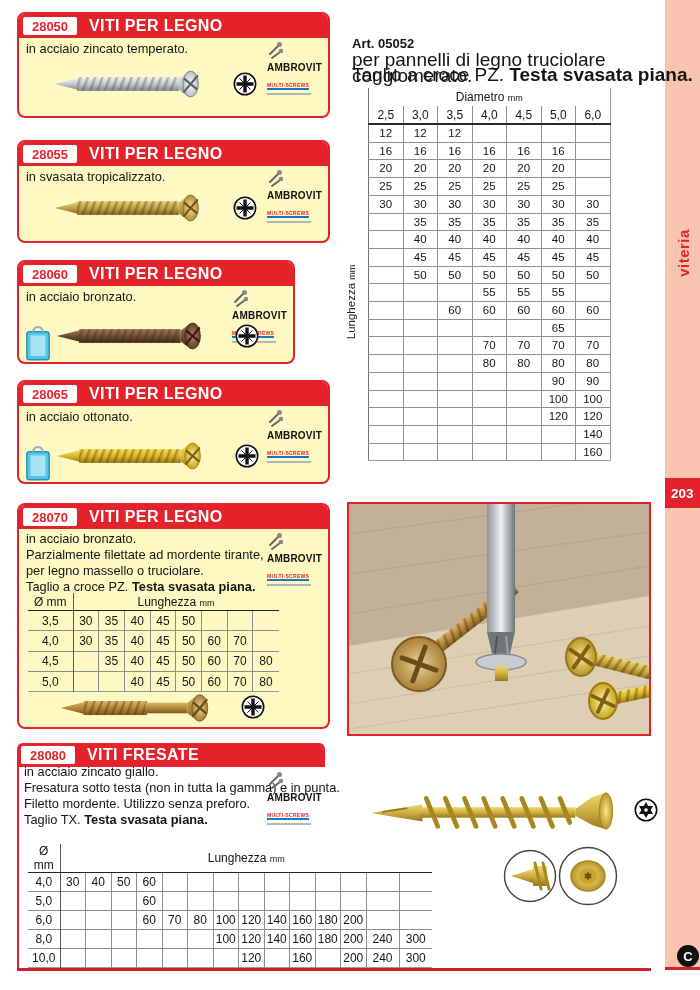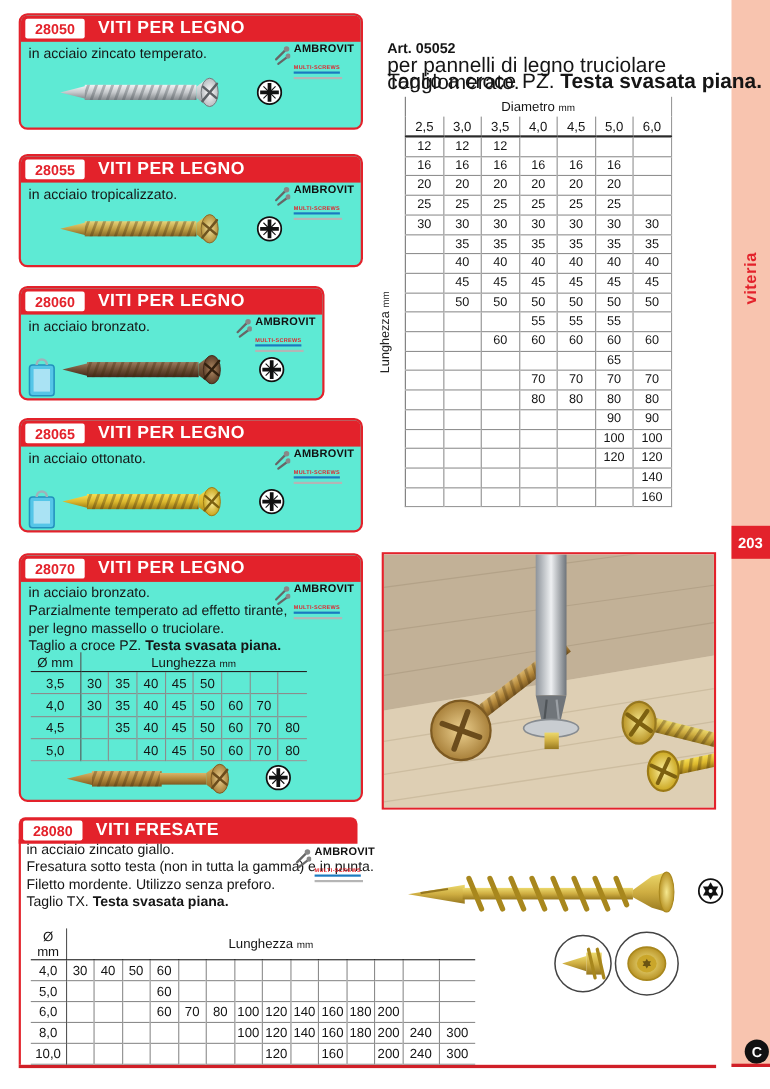--- a/index.html
+++ b/index.html
@@ -10,30 +10,30 @@
   .band{position:absolute;left:665px;top:0;width:35px;height:970px;background:#f8c4af;}
   .vlabel{position:absolute;white-space:nowrap;transform:translate(-50%,-50%) rotate(-90deg);}
   .band-label{left:683px;top:253px;color:#e3222b;font-weight:bold;font-size:15px;letter-spacing:.5px;}
   .page-badge{position:absolute;left:665px;top:478px;width:35px;height:30px;background:#e3222b;
               color:#fff;font-weight:bold;font-size:13.5px;display:flex;align-items:center;padding-left:6px;box-sizing:border-box;}
   .c-logo{position:absolute;left:677px;top:945px;width:22px;height:22px;border-radius:50%;background:#111;
           color:#fff;font-weight:bold;font-size:13px;display:flex;align-items:center;justify-content:center;}
   .band-line{position:absolute;left:665px;top:967px;width:35px;height:3px;background:#d01f27;}
 
   
-  .box{position:absolute;border:2px solid #e3222b;border-radius:8px;background:#5eead4;box-sizing:border-box;overflow:hidden;}
+  .box{position:absolute;border:2px solid #e3222b;border-radius:8px;background:#fef9c3;box-sizing:border-box;overflow:hidden;}
   .bar{display:flex;align-items:center;background:#e3222b;height:24px;}
   .chip{display:flex;align-items:center;justify-content:center;width:54px;height:18px;margin-left:4px;
         background:#fff;color:#e3222b;font-weight:bold;font-size:13px;border-radius:2px;}
   .bar-title{color:#fff;font-weight:bold;font-size:16px;margin-left:12px;letter-spacing:.4px;}
   .desc{position:absolute;left:7px;font-size:12.8px;line-height:16px;}
   .desc b{font-weight:bold;}
 
   
-  .ambrovit{position:absolute;display:flex;align-items:flex-start;gap:3px;}
+  .ambrovit{position:absolute;display:flex;align-items:flex-start;gap:3px;flex-direction:column;}
   .logo-name{font-size:10px;font-weight:bold;color:#111;letter-spacing:.2px;line-height:10px;}
   .logo-sub{font-size:5px;font-weight:bold;color:#e3222b;letter-spacing:.3px;border-bottom:2px solid #1a7ac0;display:inline-block;line-height:6px;}
   .logo-tag{width:44px;height:2px;background:#b5b5b5;margin-top:1.5px;}
 
   .screw{position:absolute;}
   .icon{position:absolute;}
 
   
   table{border-collapse:collapse;table-layout:fixed;}
   td{padding:0;text-align:center;overflow:hidden;}
@@ -189,21 +189,21 @@
       <path d="M12 3.5v17M3.5 12h17" stroke="#111" stroke-width="3.4"></path>
       <path d="M6.5 6.5l11 11M17.5 6.5l-11 11" stroke="#111" stroke-width="1"></path>
     </svg>
   </div>
 
   <div class="box" style="left:17px;top:140px;width:313px;height:103px;">
     <div class="bar">
       <span class="chip">28055</span>
       <span class="bar-title">VITI PER LEGNO</span>
     </div>
-    <div class="desc" style="top:27px;">in acciaio tropicalizzato.</div>
+    <div class="desc" style="top:27px;">in svasata tropicalizzato.</div>
     <div class="ambrovit" style="right:6px;top:26px;">
       <svg width="16" height="20" viewBox="0 0 16 20">
           <g stroke="#666" stroke-width="2" stroke-linecap="round">
             <line x1="3" y1="14" x2="11" y2="6"></line>
             <line x1="5" y1="18" x2="13" y2="12"></line>
           </g>
           <circle cx="12.5" cy="4.5" r="2.5" fill="#888"></circle>
           <circle cx="14" cy="11" r="2.3" fill="#888"></circle>
         </svg>
       <div><div class="logo-name">AMBROVIT</div>
@@ -312,21 +312,21 @@
     </svg>
   </div>
 
   <div class="box" style="left:17px;top:503px;width:313px;height:226px;">
     <div class="bar">
       <span class="chip">28070</span>
       <span class="bar-title">VITI PER LEGNO</span>
     </div>
     <div class="desc" style="top:26px;">
       <div>in acciaio bronzato.</div>
-      <div>Parzialmente temperato ad effetto tirante,</div>
+      <div>Parzialmente filettate ad mordente tirante,</div>
       <div>per legno massello o truciolare.</div>
       <div><span>Taglio a croce PZ. </span><b>Testa svasata piana.</b></div>
     </div>
     <div class="ambrovit" style="right:6px;top:26px;">
       <svg width="16" height="20" viewBox="0 0 16 20">
           <g stroke="#666" stroke-width="2" stroke-linecap="round">
             <line x1="3" y1="14" x2="11" y2="6"></line>
             <line x1="5" y1="18" x2="13" y2="12"></line>
           </g>
           <circle cx="12.5" cy="4.5" r="2.5" fill="#888"></circle>

